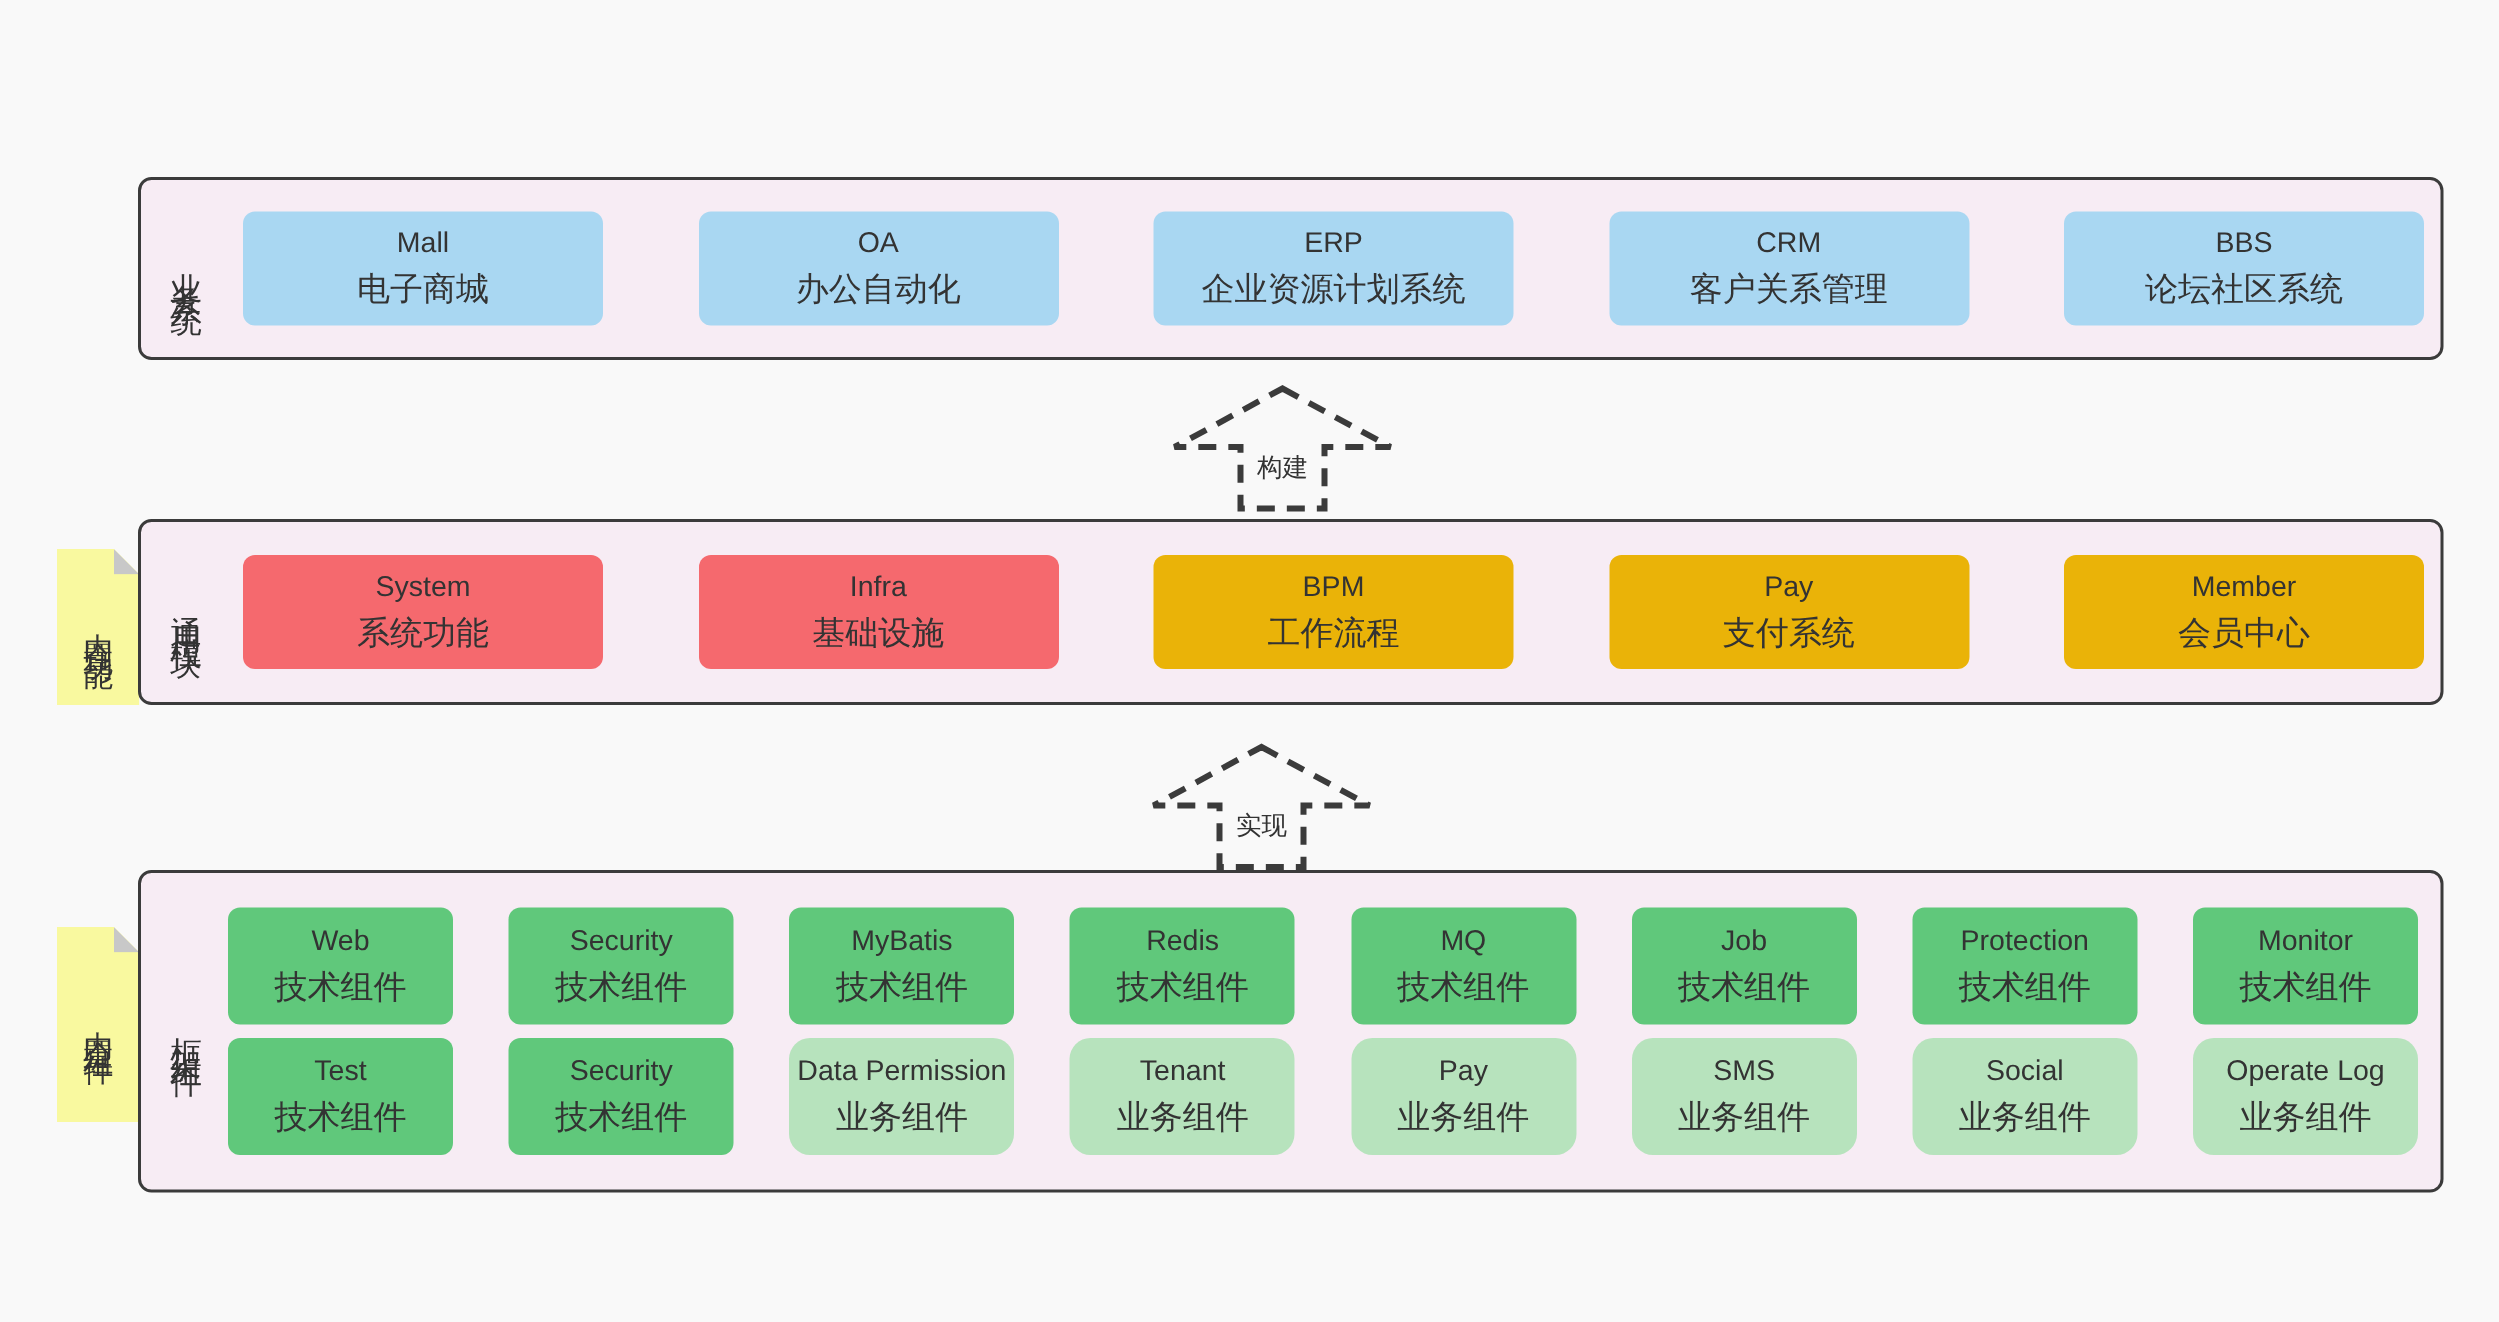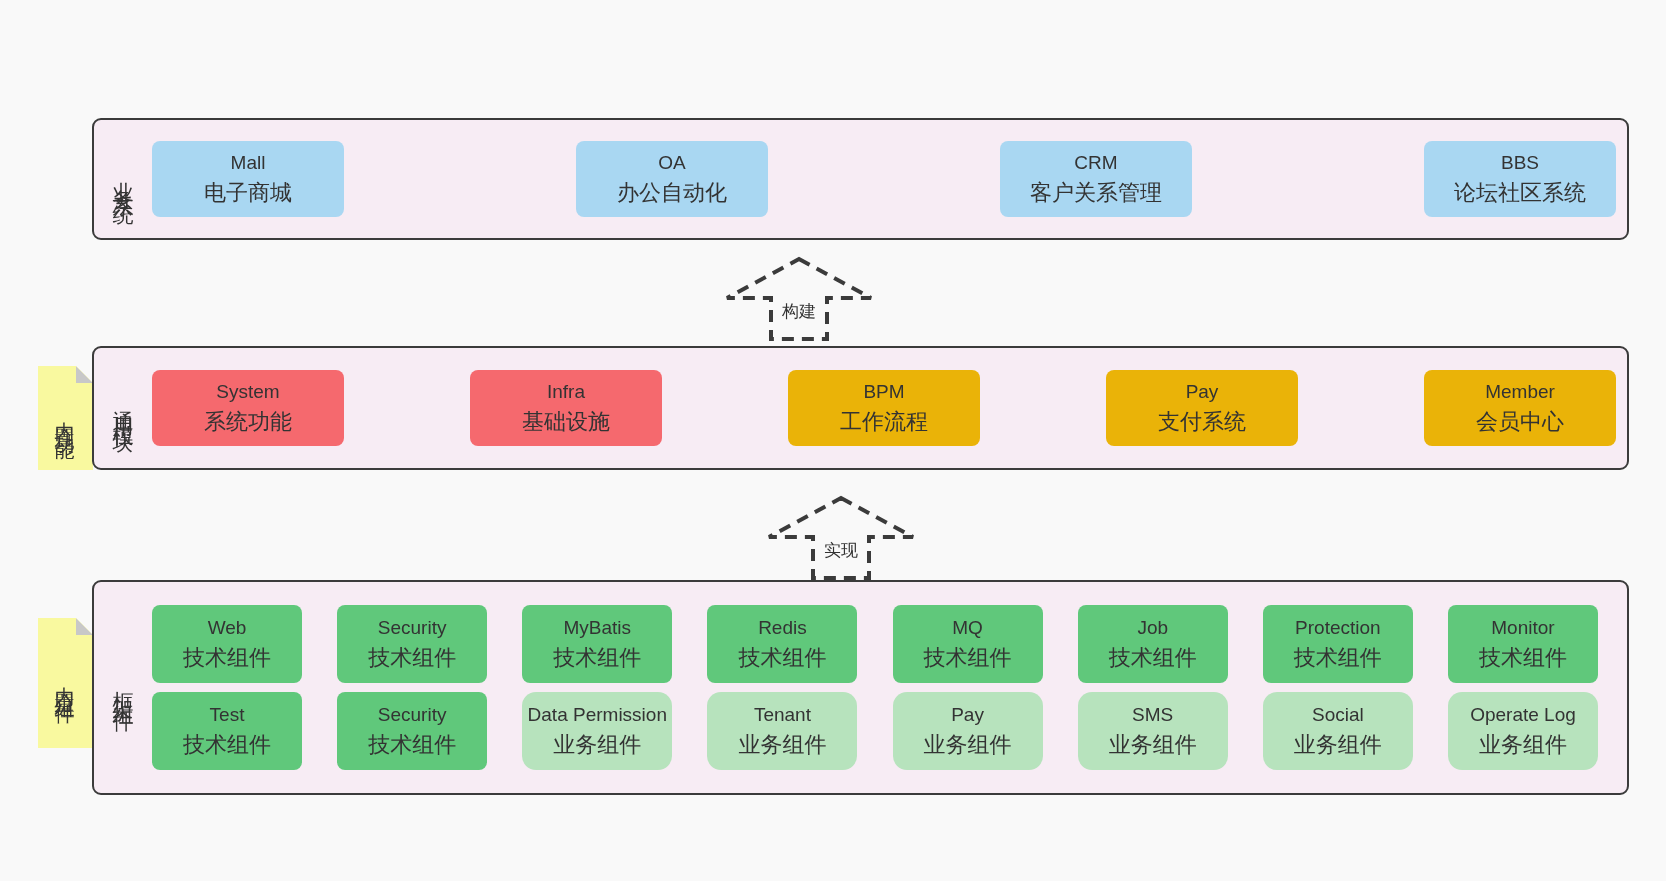--- a/index.html
+++ b/index.html
@@ -23,30 +23,30 @@
   .band-label span{
     writing-mode:vertical-rl;text-orientation:upright;
     font-size:21px;letter-spacing:7px;color:#333;
   }
   .boxes-area{
     flex:1;display:flex;justify-content:space-between;align-items:center;
     padding-right:11px;
   }
   .rows-area{
     flex:1;display:flex;flex-direction:column;justify-content:center;gap:9px;
-    padding-right:29px;
+    padding-right:15px;
   }
   .row{display:flex;justify-content:space-between;}
   .box{
     border-radius:8px;display:flex;flex-direction:column;
     align-items:center;justify-content:center;text-align:center;
   }
   .box .name{font-size:19px;line-height:1.35;}
   .box .desc{font-size:22px;line-height:1.35;margin-top:3px;}
-  .w6{width:192px;height:76px;}
+  .w6{width:240px;height:76px;margin-left:10px;}
   .w8{width:150px;height:78px;}
   .blue{background:#a9d7f2;}
   .red{background:#f5696e;}
   .pink{background:#eab308;}
   .green{background:#60c87b;}
   .lightgreen{background:#b7e3bd;border-radius:14px;}
   .sticky{
     position:absolute;left:38px;width:55px;background:#f9f99f;z-index:1;
     display:flex;align-items:center;justify-content:center;
     clip-path:polygon(0 0,calc(100% - 17px) 0,100% 17px,100% 100%,0 100%);
@@ -55,21 +55,21 @@
     content:"";position:absolute;top:0;right:0;width:17px;height:17px;
     background:#c8c8c8;clip-path:polygon(0 0,100% 100%,0 100%);
   }
   #sticky-modules{top:366px;height:104px;}
   #sticky-components{top:618px;height:130px;}
   .sticky span{
     writing-mode:vertical-rl;text-orientation:upright;
     font-size:20px;letter-spacing:6px;color:#333;
   }
   .arrow{position:absolute;width:150px;height:86px;z-index:0;}
-  #arrow-build{left:724px;top:256px;}
+  #arrow-build{left:780px;top:256px;}
   #arrow-implement{left:766px;top:495px;}
   .arrow svg{width:100%;height:100%;display:block;}
   .arrow-label{
     position:absolute;left:0;right:0;top:44px;text-align:center;
     font-size:17px;color:#333;
   }
 </style>
 </head>
 <body>
 
@@ -80,20 +80,24 @@
   <div class="boxes-area">
     <div class="box w6 blue">
       <div class="name">Mall</div>
       <div class="desc">电子商城</div>
     </div>
     <div class="box w6 blue">
       <div class="name">OA</div>
       <div class="desc">办公自动化</div>
     </div>
     <div class="box w6 blue">
+      <div class="name">ERP</div>
+      <div class="desc">企业资源计划系统</div>
+    </div>
+    <div class="box w6 blue">
       <div class="name">CRM</div>
       <div class="desc">客户关系管理</div>
     </div>
     <div class="box w6 blue">
       <div class="name">BBS</div>
       <div class="desc">论坛社区系统</div>
     </div>
   </div>
 </div>
 

